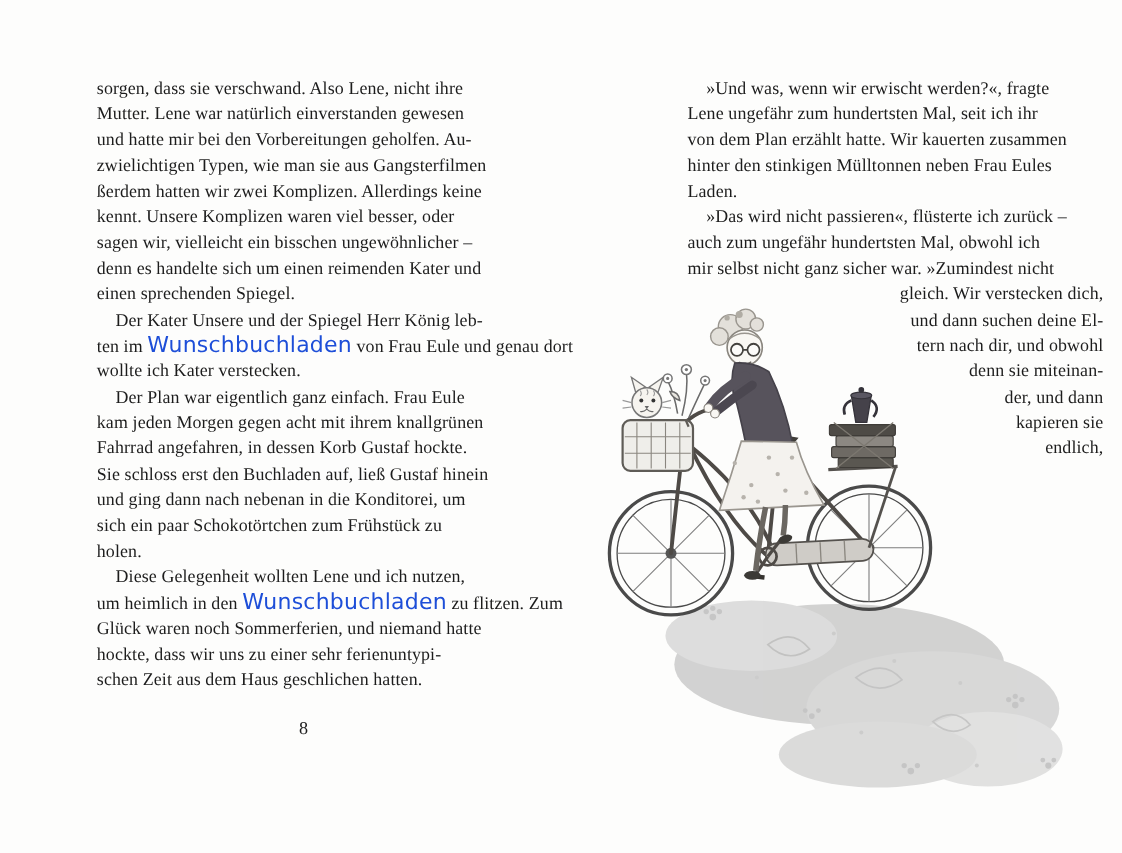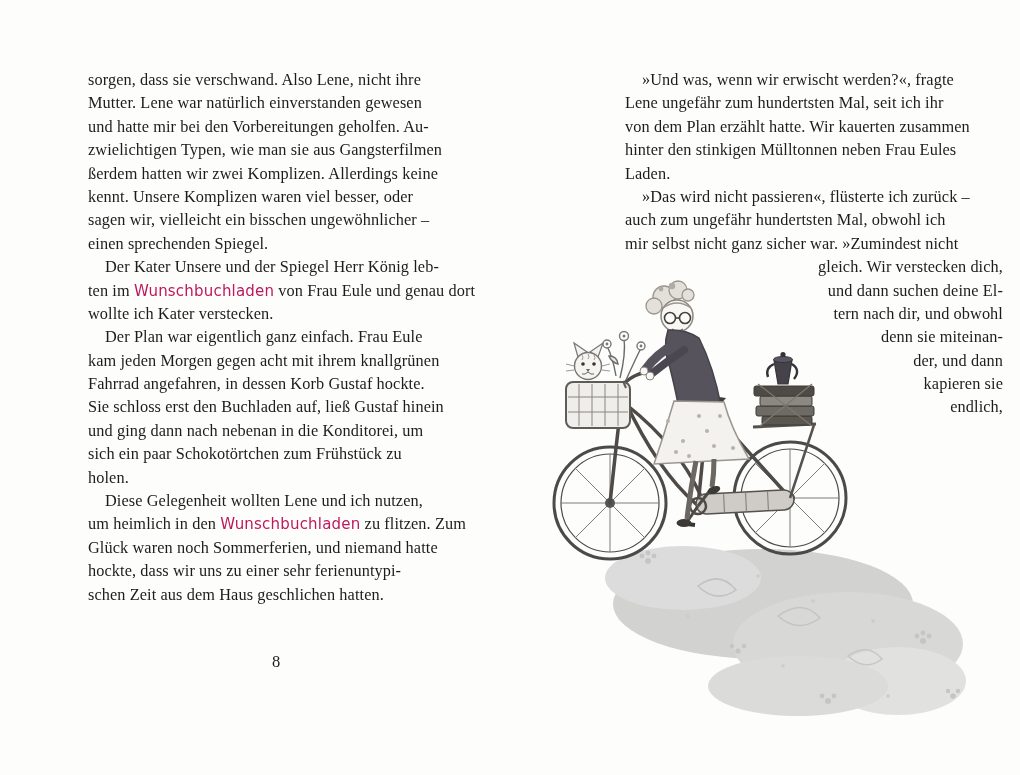--- a/index.html
+++ b/index.html
@@ -20,23 +20,23 @@
     letter-spacing: 0.1px;
   }
   #left-text  { left: 88px;  top: 68px; width: 376px; }
   #right-text { left: 588px; top: 68px; width: 378px; margin-left: 37px; }
   .paragraph { margin: 0; }
   .line { white-space: nowrap; height: 23.4px; }
   .line.indent { padding-left: 17px; }
   .line.align-right { text-align: right; }
   .script {
     font-family: "DejaVu Sans", sans-serif;
-    font-size: 15px;
+    font-size: 20px;
     letter-spacing: 0.2px;
-    color: #be185d;
+    color: #1d4ed8;
   }
   .page-number {
     position: absolute;
     left: 88px; top: 652px; width: 376px;
     text-align: center;
     font-size: 16.5px;
   }
   #illustration-wrap {
     position: absolute;
     left: 528px; top: 256px;
@@ -50,20 +50,21 @@
 
   <div id="left-text" class="text-block">
       <div class="paragraph">
         <div class="line">sorgen, dass sie verschwand. Also Lene, nicht ihre</div>
         <div class="line">Mutter. Lene war natürlich einverstanden gewesen</div>
         <div class="line">und hatte mir bei den Vorbereitungen geholfen. Au-</div>
         <div class="line">zwielichtigen Typen, wie man sie aus Gangsterfilmen</div>
         <div class="line">ßerdem hatten wir zwei Komplizen. Allerdings keine</div>
         <div class="line">kennt. Unsere Komplizen waren viel besser, oder</div>
         <div class="line">sagen wir, vielleicht ein bisschen ungewöhnlicher –</div>
+        <div class="line">denn es handelte sich um einen reimenden Kater und</div>
         <div class="line">einen sprechenden Spiegel.</div>
       </div>
       <div class="paragraph">
         <div class="line indent">Der Kater Unsere und der Spiegel Herr König leb-</div>
         <div class="line">ten im <span class="script">Wunschbuchladen</span> von Frau Eule und genau dort</div>
         <div class="line">wollte ich Kater verstecken.</div>
       </div>
       <div class="paragraph">
         <div class="line indent">Der Plan war eigentlich ganz einfach. Frau Eule</div>
         <div class="line">kam jeden Morgen gegen acht mit ihrem knallgrünen</div>

